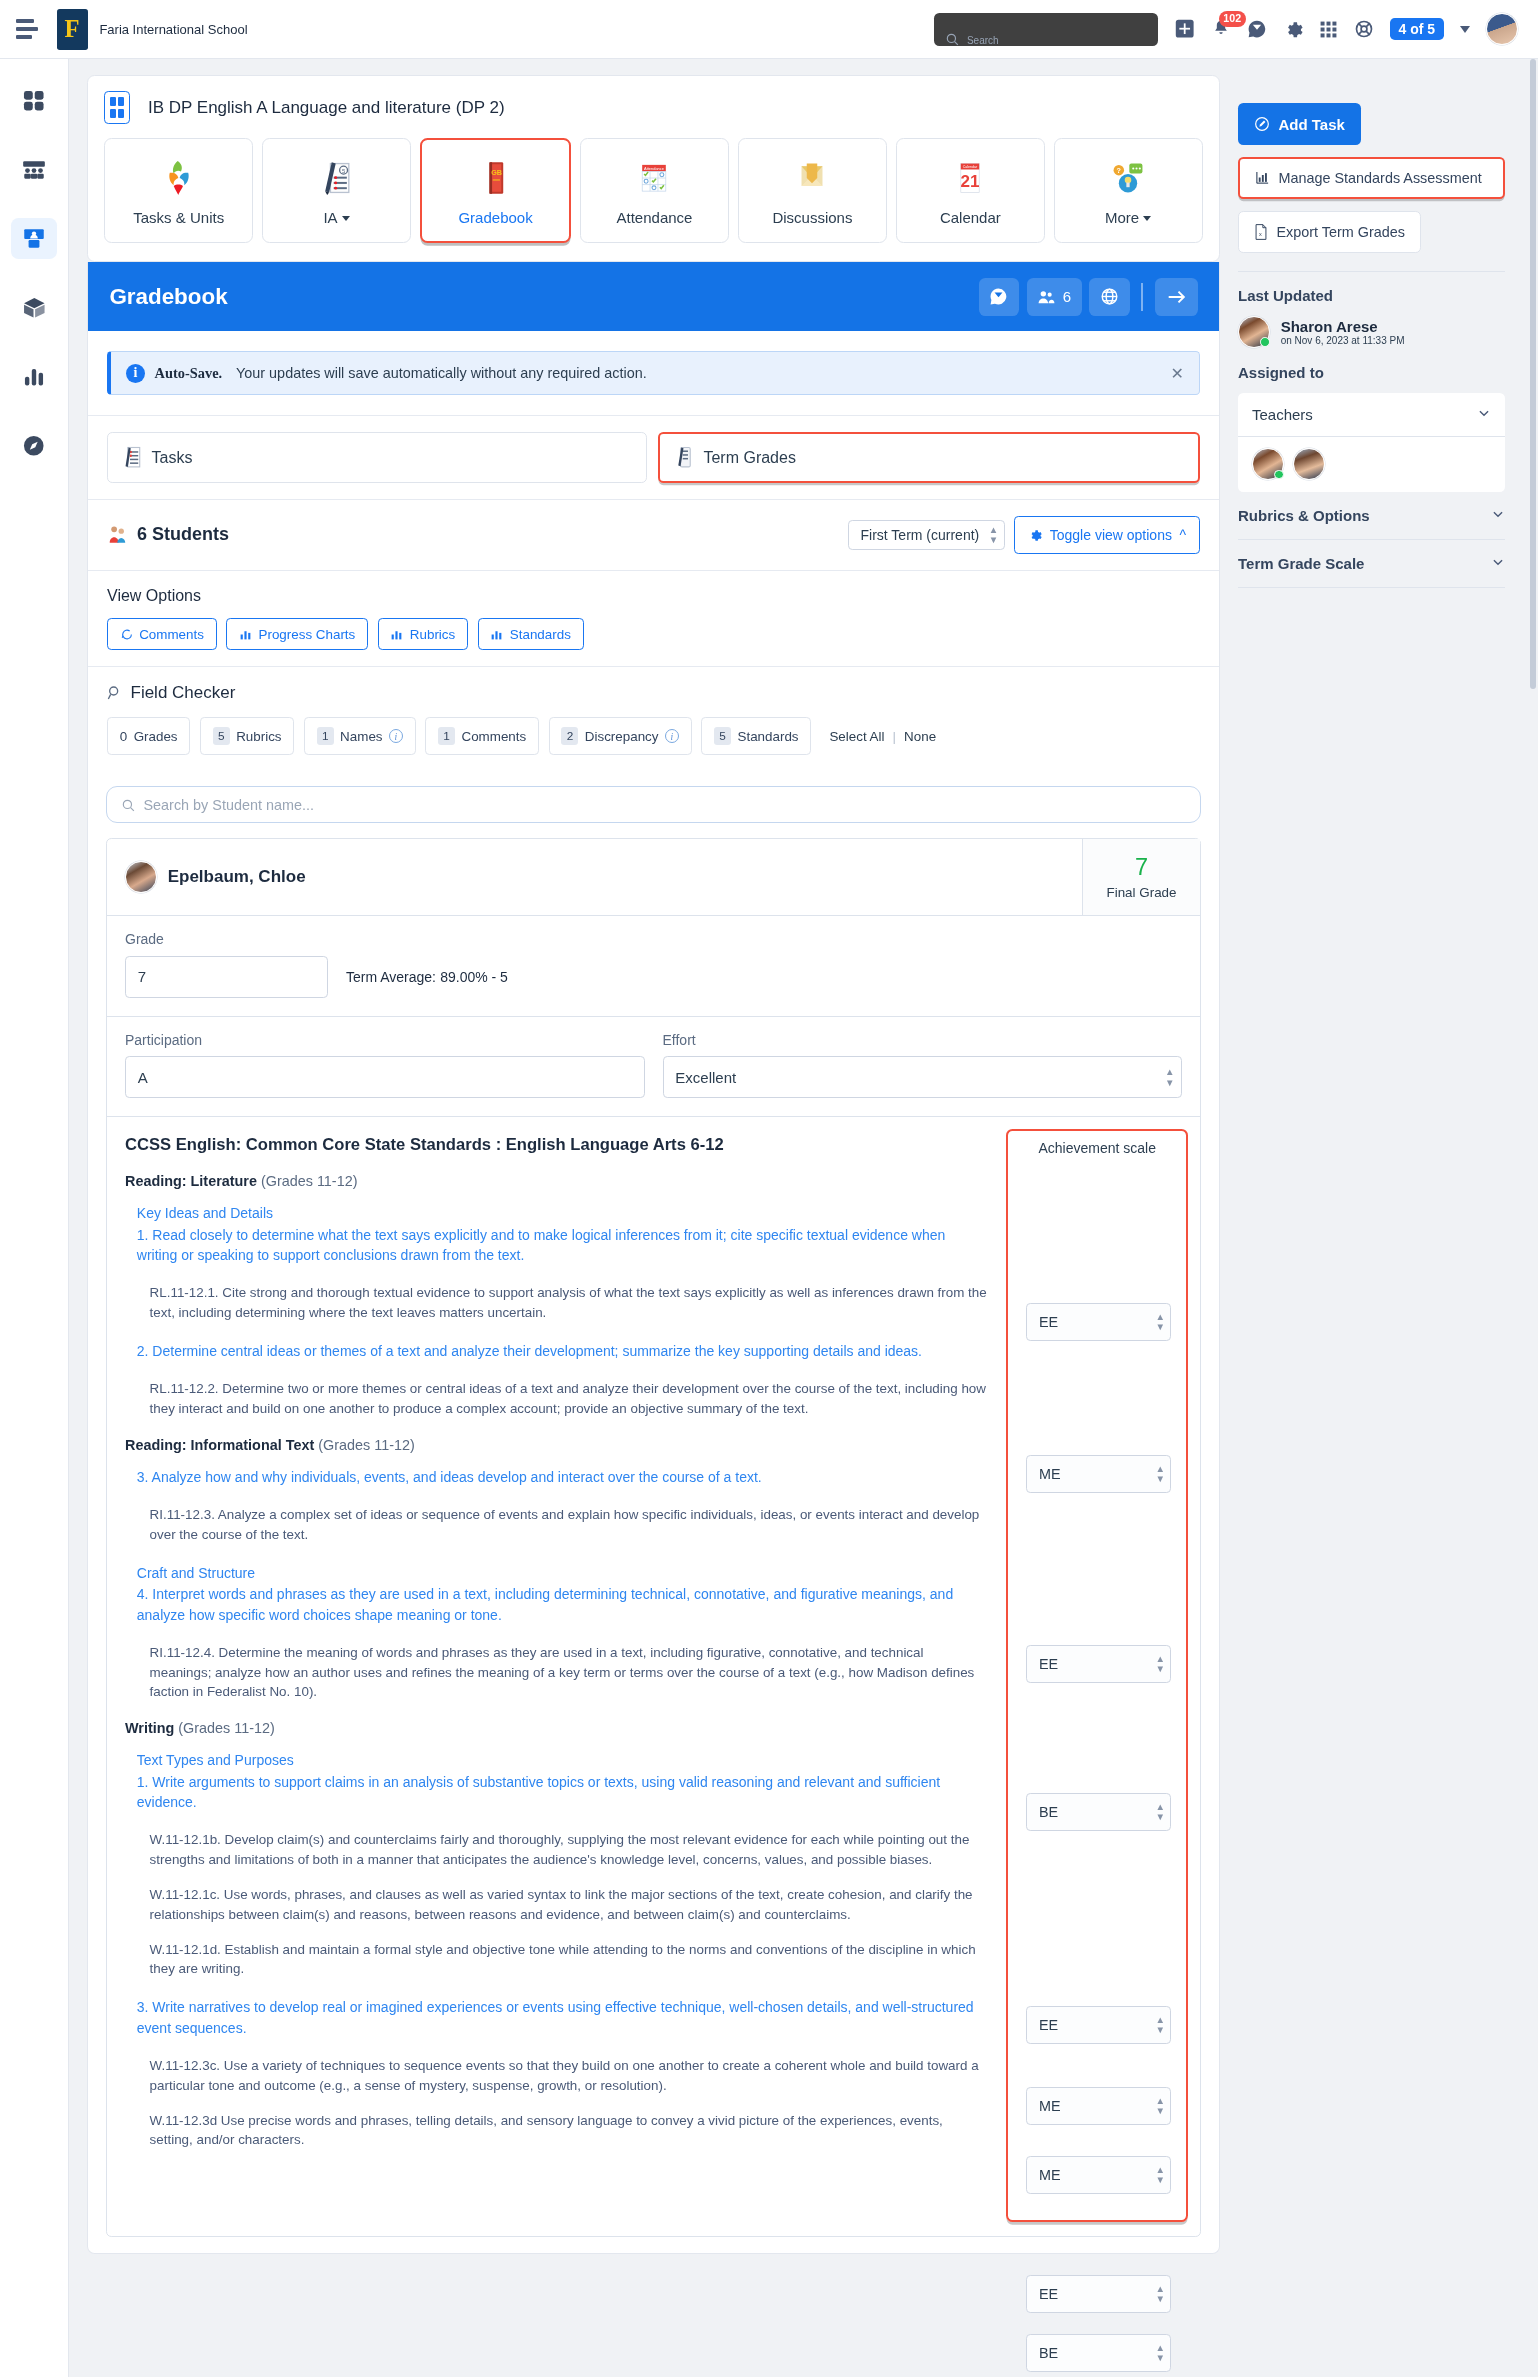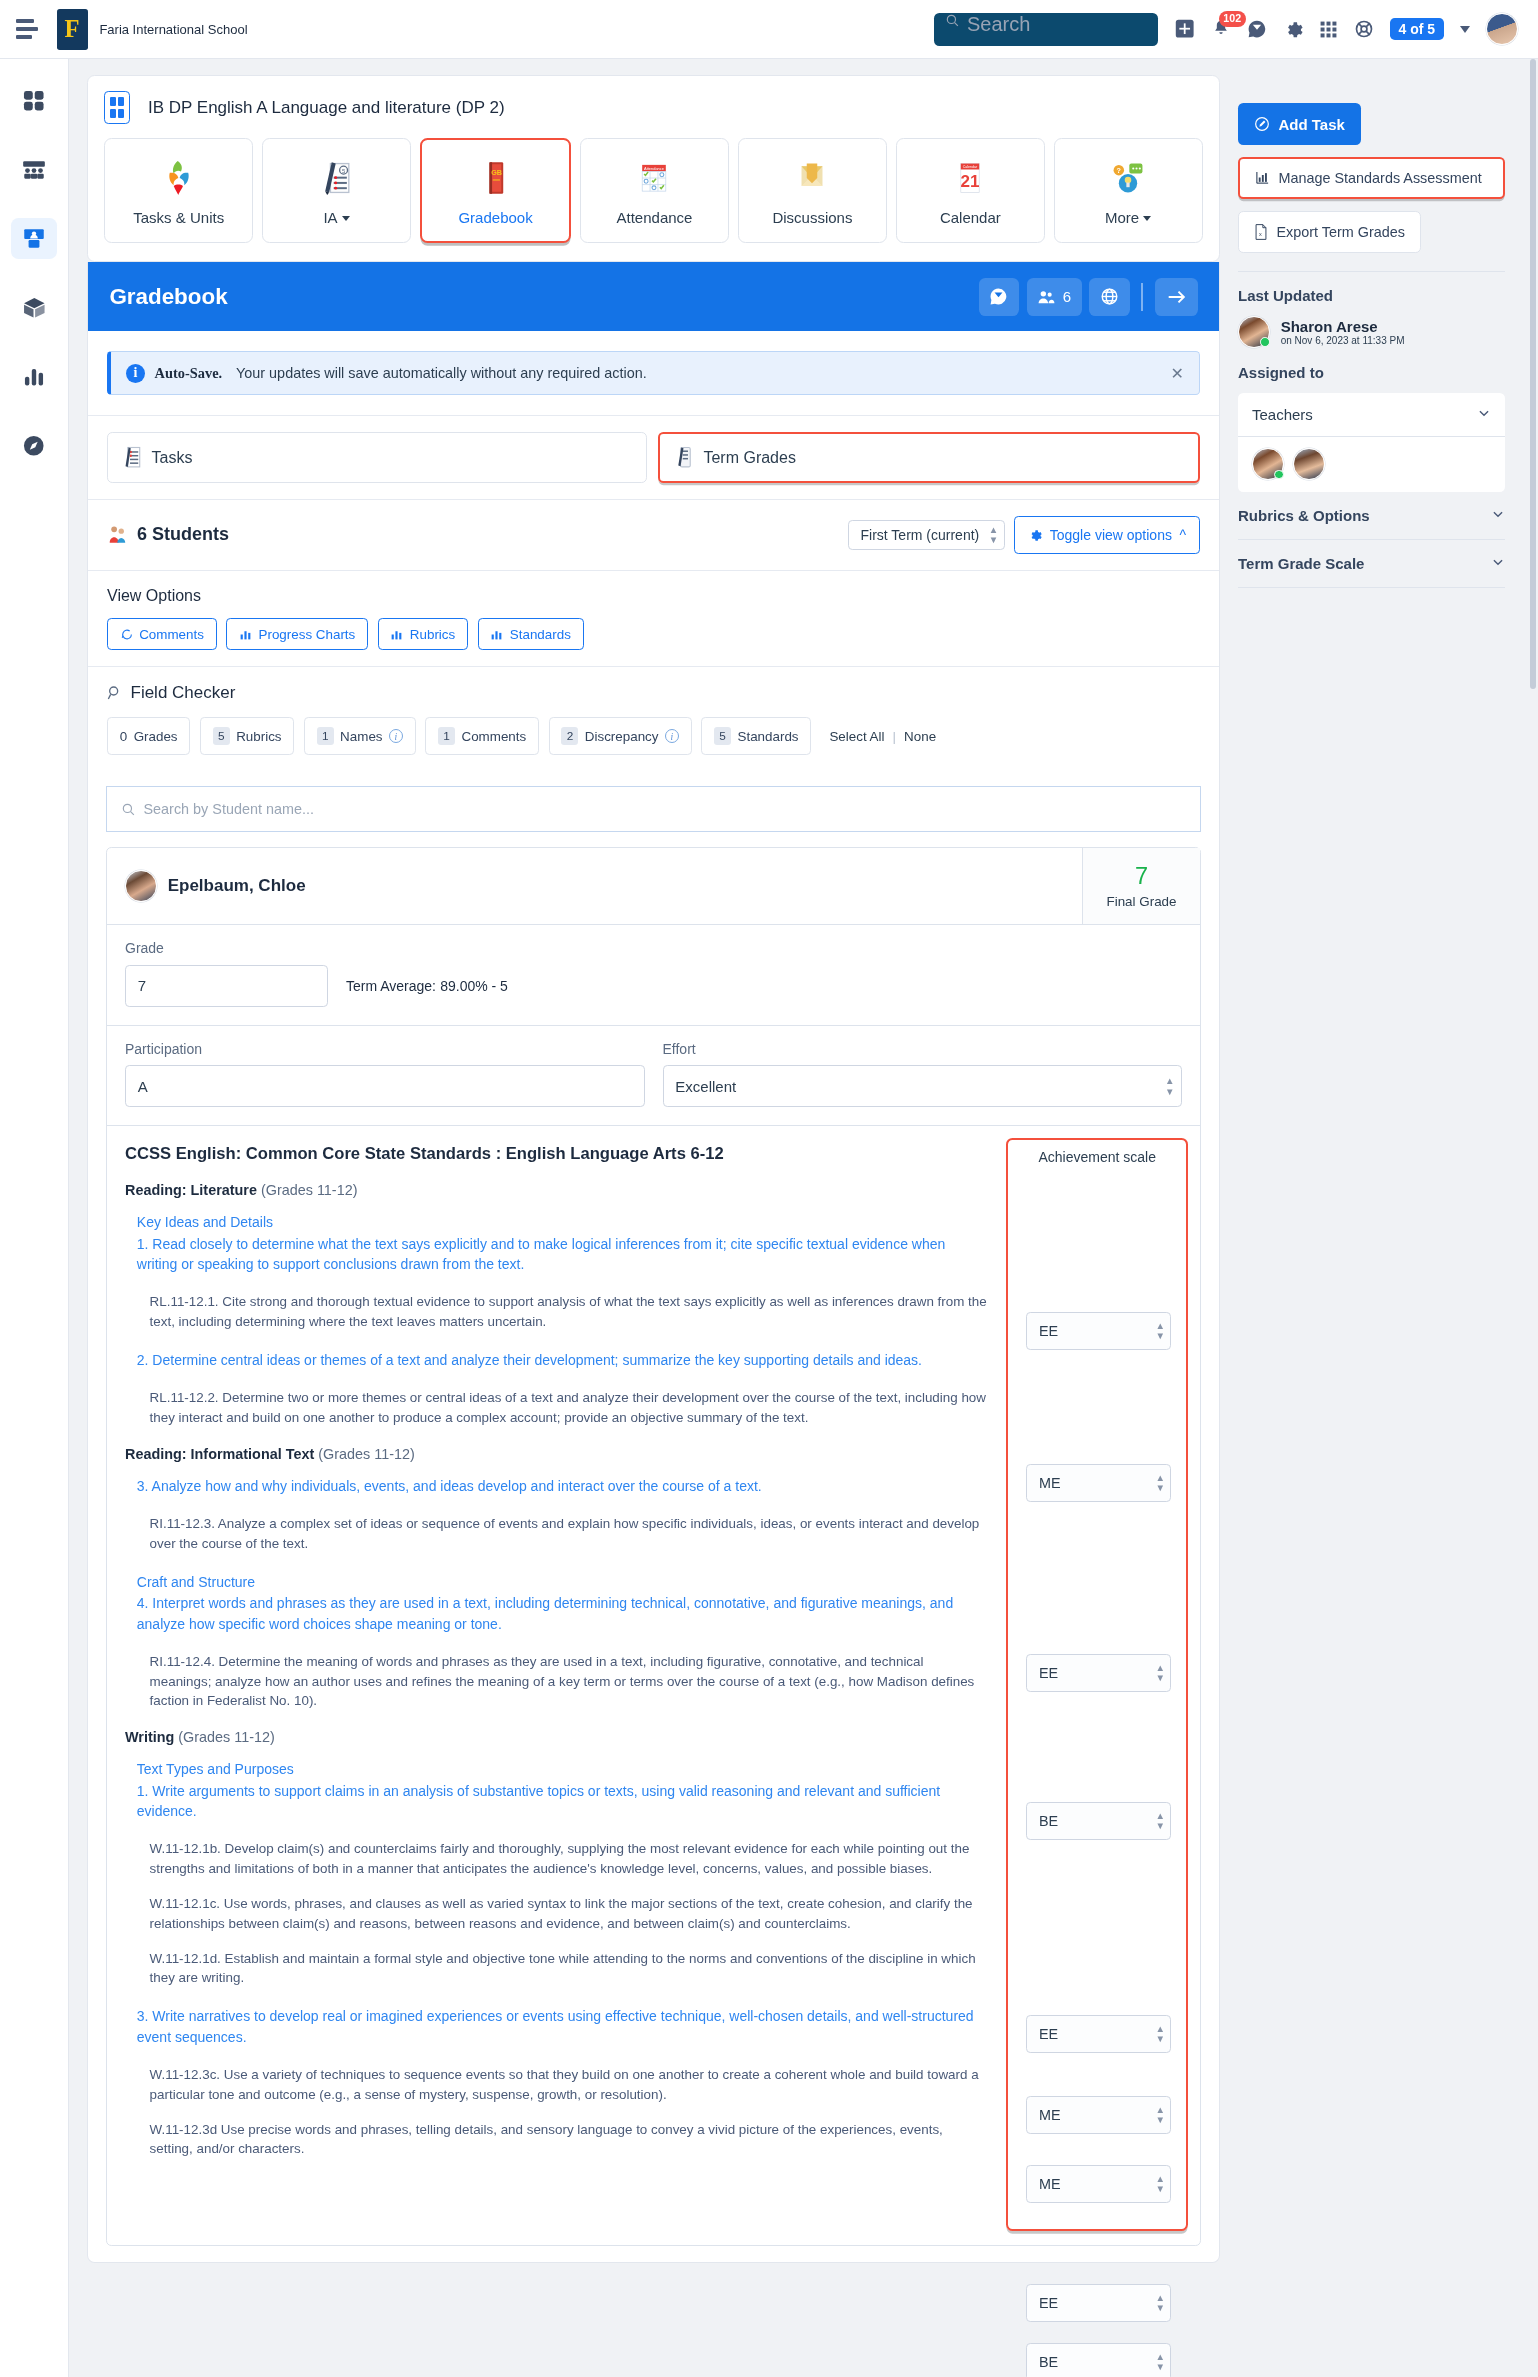--- a/index.html
+++ b/index.html
@@ -25,22 +25,22 @@
   .brand { display: flex; align-items: center; gap: 11.8px; }
   .brand-logo {
     width: 31px; height: 41px; background: #13395e; border-radius: 2.7px;
     display:flex; align-items:center; justify-content:center;
     color:#f5c518; font-weight:bold; font-size: 24.6px; font-family:"Liberation Serif",serif;
   }
   .brand-name { font-size: 13px; color: #1d2b3f; font-weight: 400; }
 
   .topbar-right { margin-left: auto; display: flex; align-items: center; gap: 16px; }
   .searchbox {
-    width: 224px; height: 33px; background: #0c4a6e; border-radius: 5.3px;
-    display: flex; align-items: flex-start; padding: 0 11.8px; gap: 7.5px; color: #97a3b4; font-size: 20px;
+    width: 224px; height: 33px; background: #404040; border-radius: 5.3px;
+    display: flex; align-items: flex-end; padding: 0 11.8px; gap: 7.5px; color: #97a3b4; font-size: 10px;
   }
   .tb-icon { color: #4a5a78; display: flex; align-items: center; justify-content: center; cursor: pointer; position: relative; }
   .badge-red {
     position: absolute; top: -8.5px; left: 7.5px; background: #f4504a; color: #fff;
     border-radius: 11.8px; font-size: 10.7px; font-weight: bold; padding: 1.6px 4.8px; line-height: 1.2;
   }
   .pill-blue {
     background: #1976f2; color: #fff; border-radius: 4.8px; padding: 3.2px 8.5px;
     font-size: 14px; font-weight: 600;
   }
@@ -160,21 +160,21 @@
   .i-circ {
     width: 14px; height: 14px; border-radius: 50%; border: 1.1px solid #7aa8e0; color: #5b8fd6;
     font-size: 9.6px; display: flex; align-items: center; justify-content: center;
     font-family: "Liberation Serif", serif; font-style: italic;
   }
   .field-checker-title { font-size: 17px; color: #1d2b3f; margin-bottom: 14px; display:flex;align-items:center;gap:7.5px;}
   .selectall { font-size: 13.4px; color: #2c3e50; margin-left: 8.5px; cursor: pointer;}
   .selectall .divider { color: #b9c2d0; margin: 0 4.3px;}
 
   .searchstudent {
-    margin: 15px 18px; border: 0.5px solid #c5d7ef; border-radius: 0; height: 46px;
+    margin: 15px 18px; border: 0.5px solid #c5d7ef; border-radius: 11px; height: 37px;
     display: flex; align-items: center; padding: 0 14px; gap: 8.5px; color: #9aa6b6; font-size: 14.4px;
   }
 
   
   .student-card { margin: 0 18px 16px 18px; border: 0.5px solid #dde3ec; border-radius: 5.3px; background: #fff; }
   .sc-top { display: flex; }
   .sc-name-area { flex: 1; display: flex; align-items: center; padding: 21.4px 18px; gap: 10.7px; }
   .sc-name { font-size: 17px; font-weight: bold; color: #1d2b3f; }
   .sc-final {
     width: 118px; border-left: 0.5px solid #dde3ec; background: #fbfcfd; display: flex; flex-direction: column;

